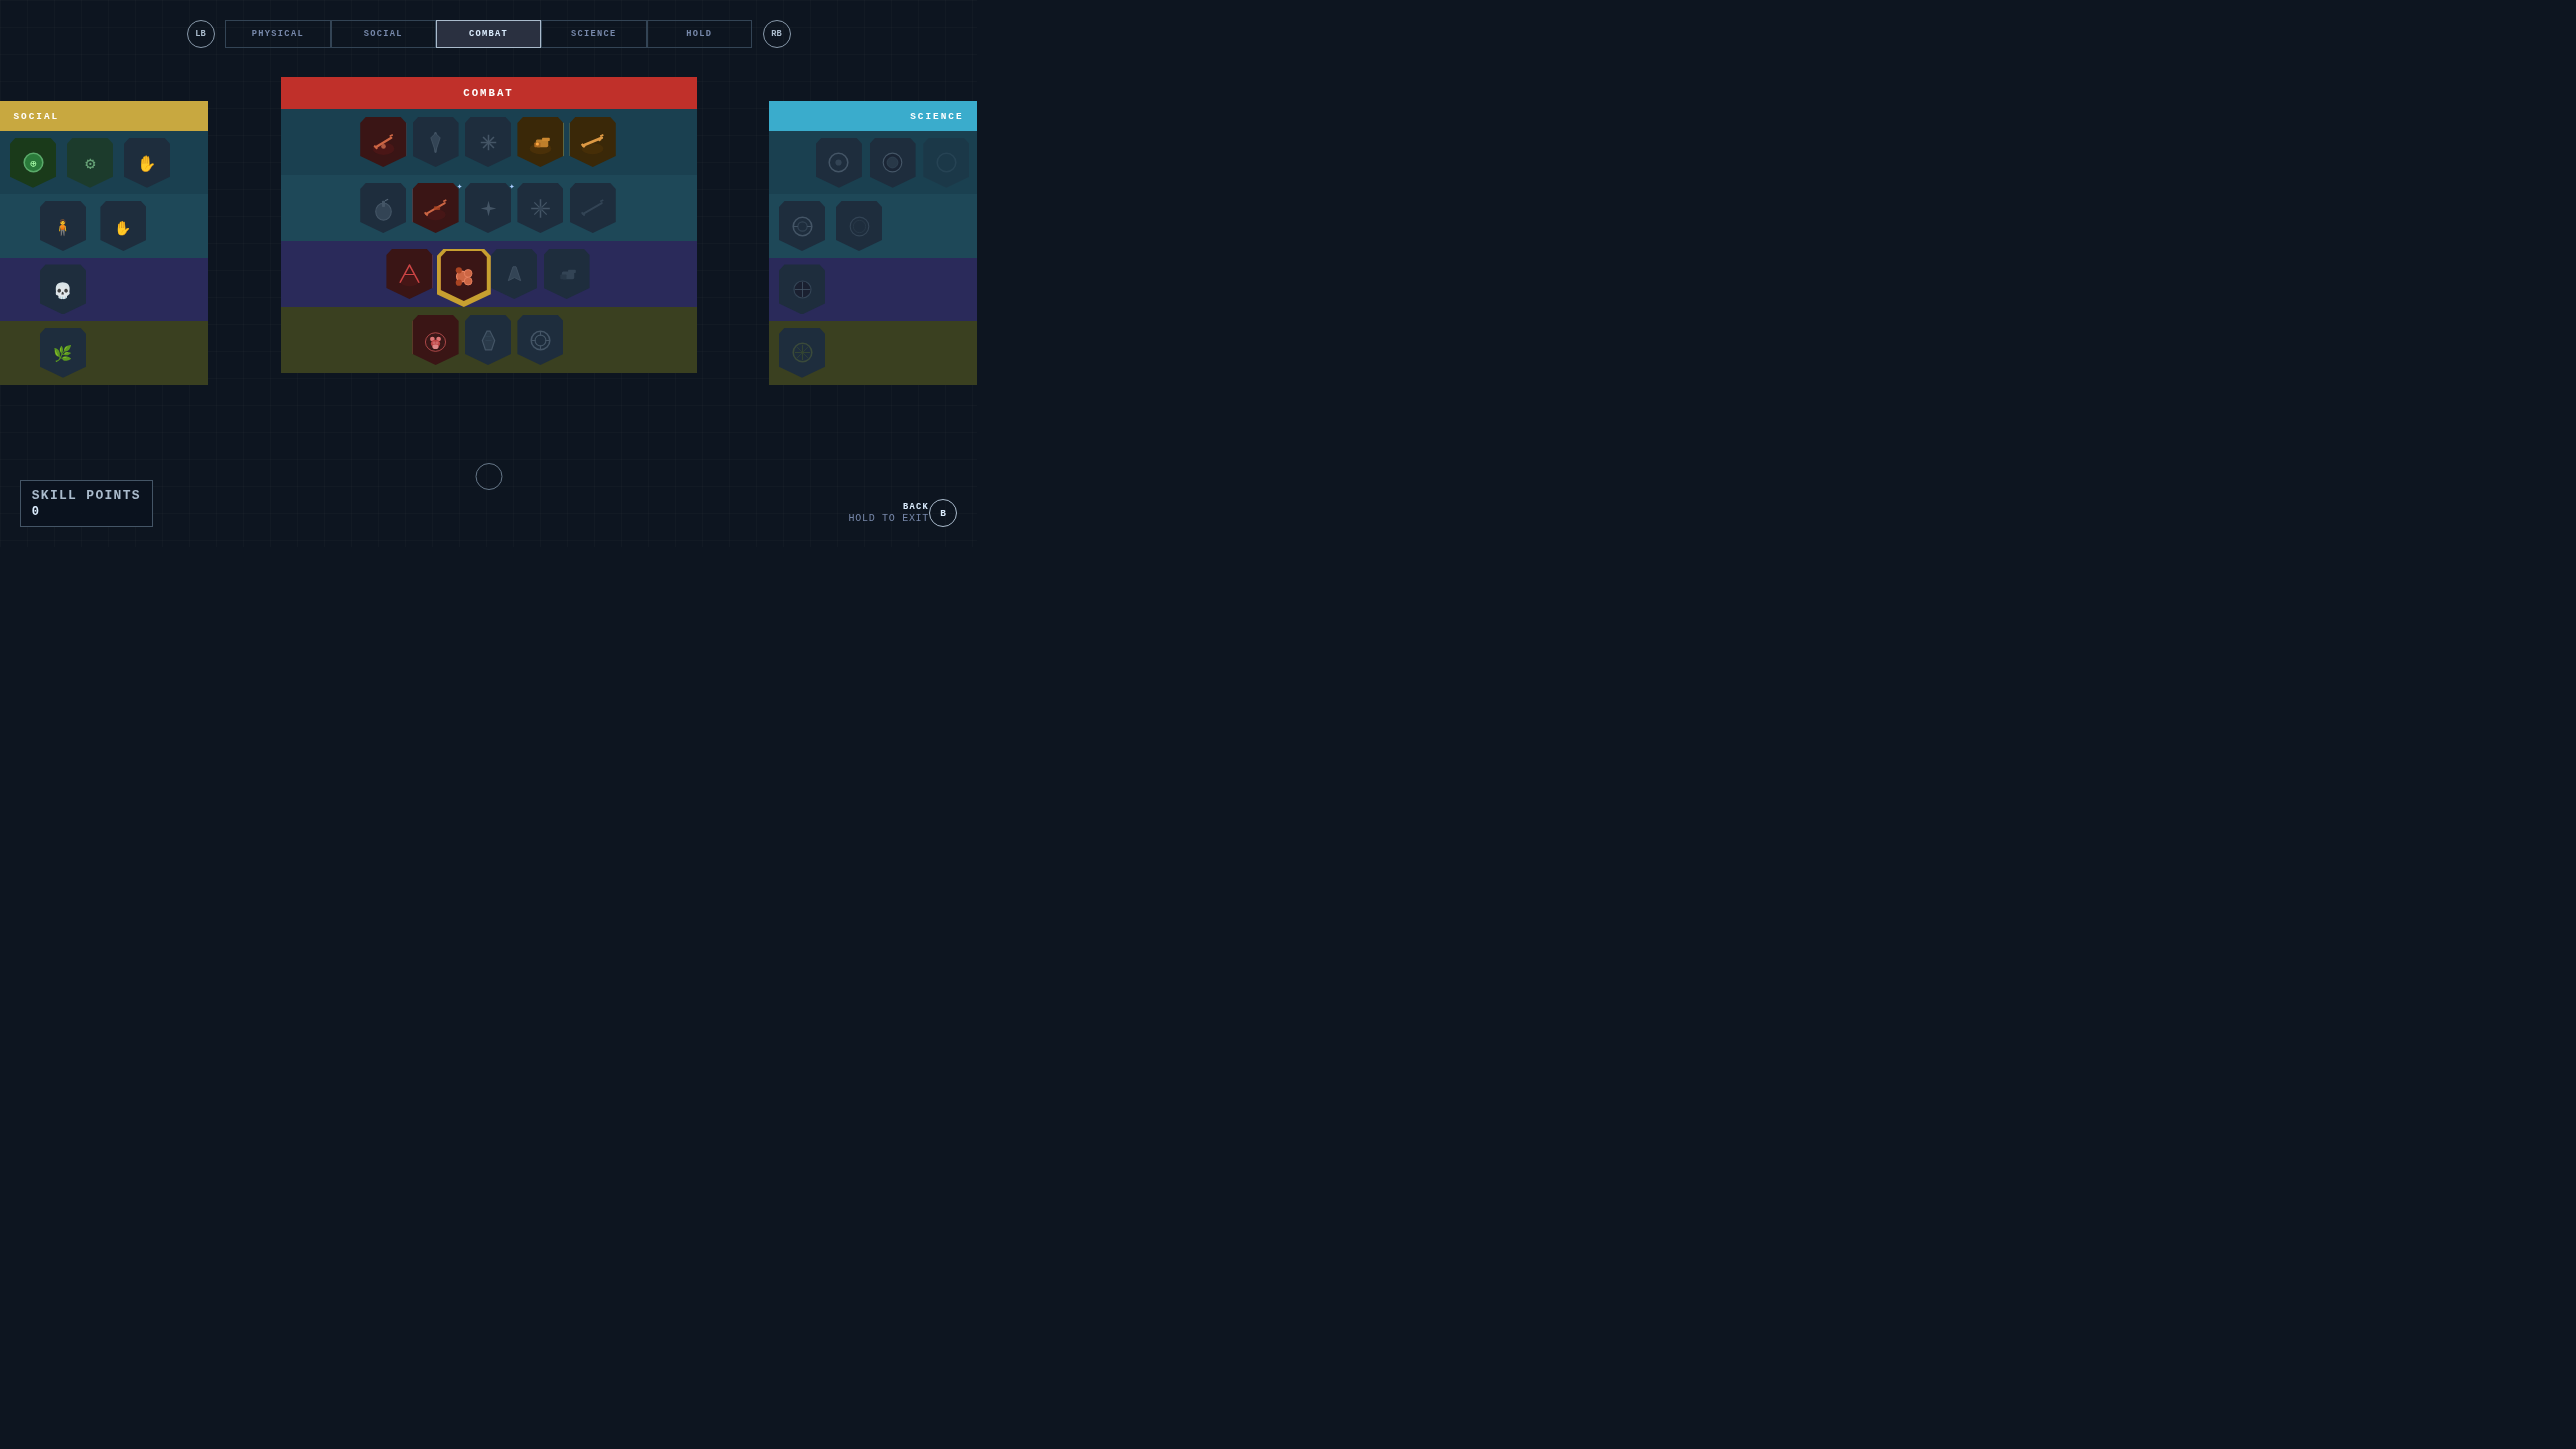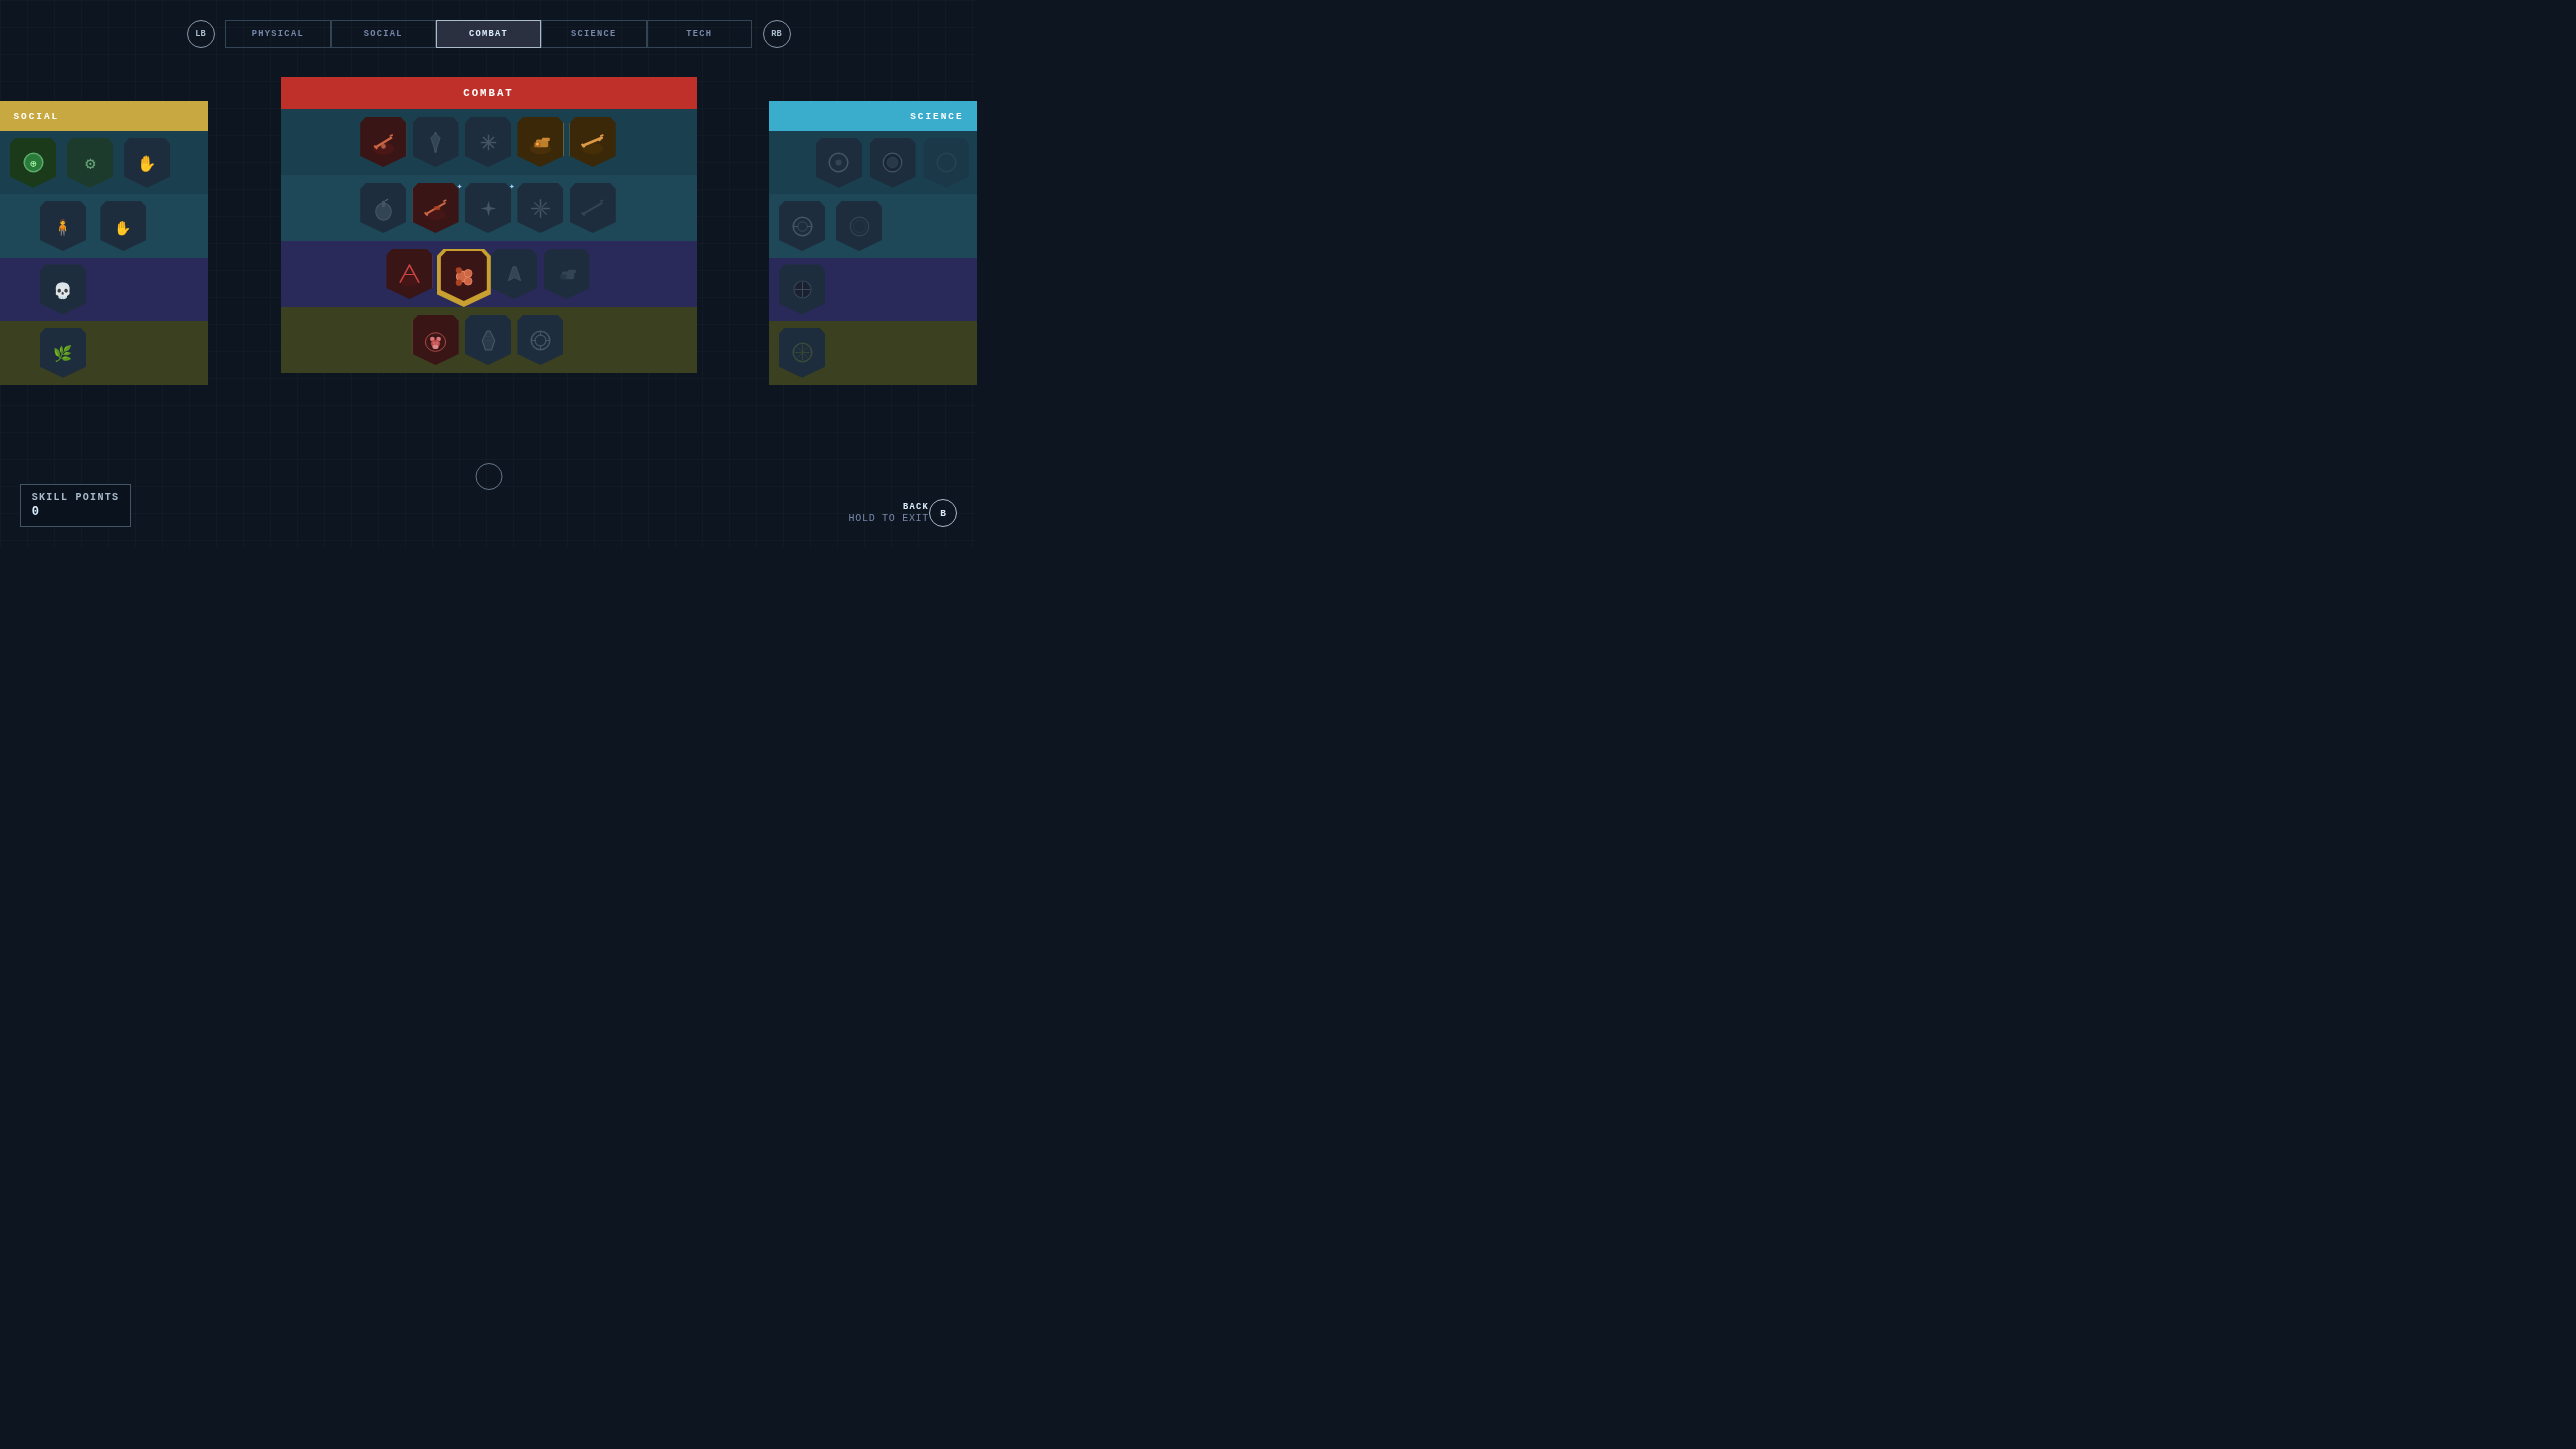--- a/index.html
+++ b/index.html
@@ -194,21 +194,21 @@
     .skill-points-box {
       position: absolute;
       bottom: 20px;
       left: 20px;
       border: 1.3px solid #445566;
       padding: 6.7px 10.7px;
       background: rgba(10, 18, 30, 0.9);
     }
 
     .skill-points-label {
-      font-size: 10px;
+      font-size: 13px;
       letter-spacing: 1.3px;
       color: #aabbcc;
       font-weight: bold;
     }
 
     .skill-points-value {
       font-size: 12px;
       color: #ddeeff;
       font-weight: bold;
       margin-top: 2.7px;
@@ -301,21 +301,21 @@
     <div class="nav-tab">
       <span>SOCIAL</span>
     </div>
     <div class="nav-tab active">
       <span>COMBAT</span>
     </div>
     <div class="nav-tab">
       <span>SCIENCE</span>
     </div>
     <div class="nav-tab">
-      <span>TECH</span>
+      <span>HOLD</span>
     </div>
   </div>
   <div class="nav-button-circle">
     <span>RB</span>
   </div>
 </div>
 
 <div class="side-panel left">
   <div class="side-panel-header social-color">
     <span>SOCIAL</span>

